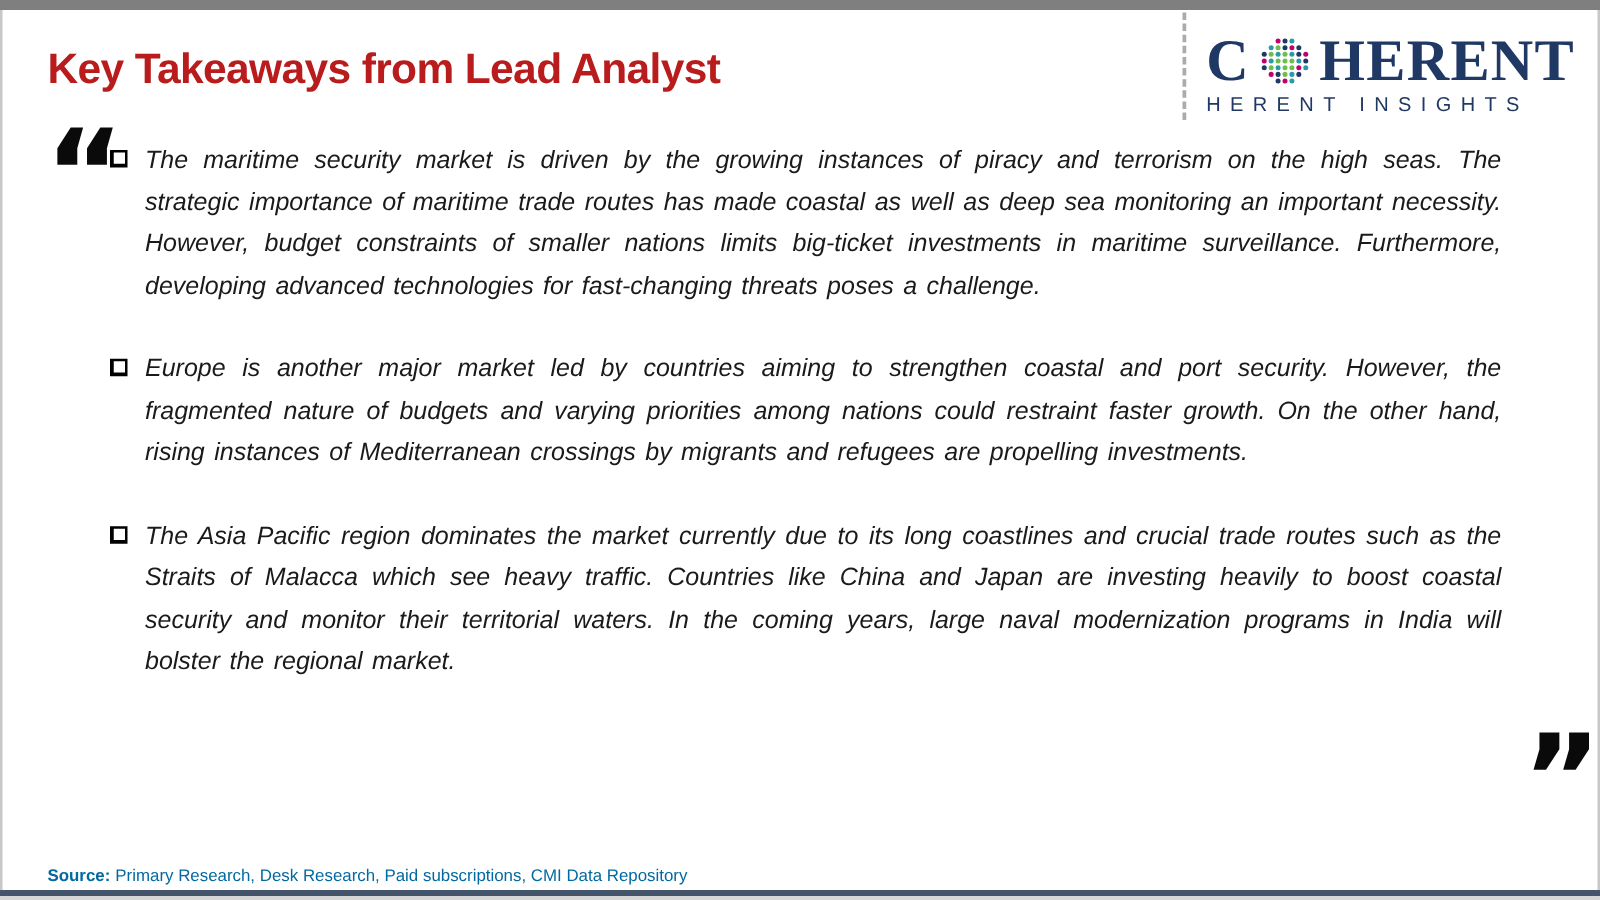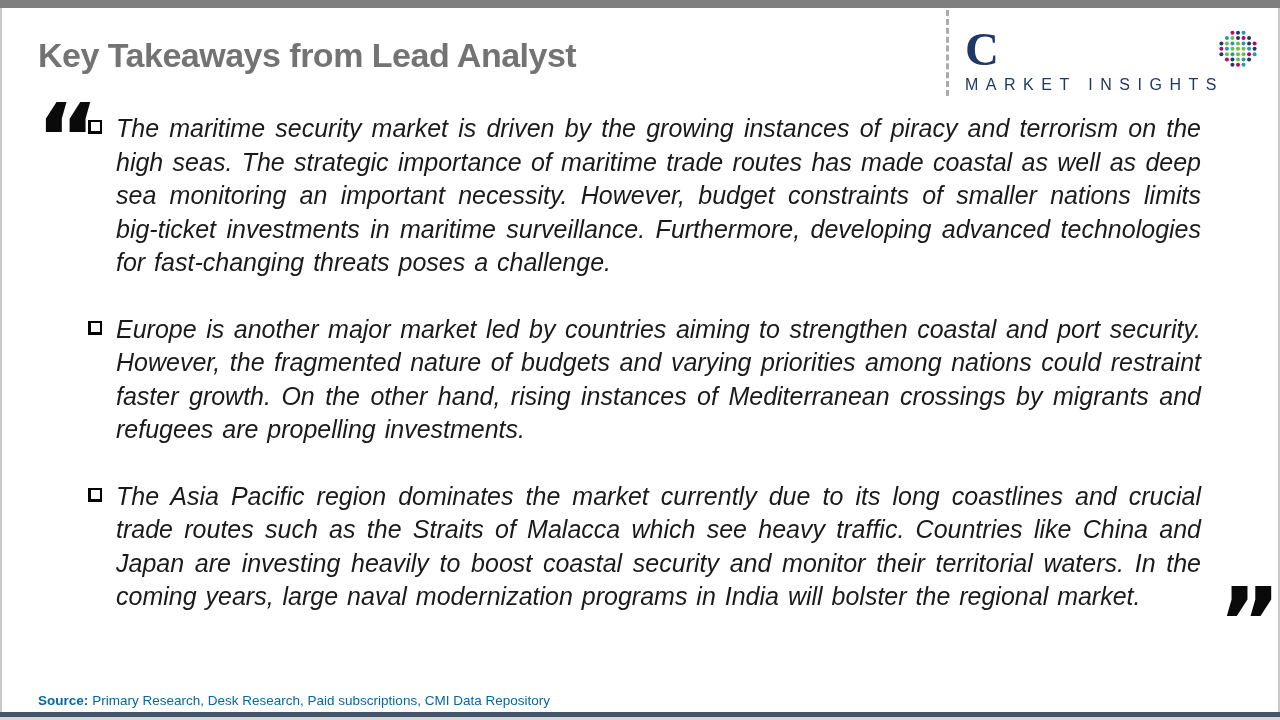--- a/index.html
+++ b/index.html
@@ -31,21 +31,21 @@
   .bottom-bar-dark{
     position:absolute;left:0;bottom:3px;width:1280px;height:5px;
     background:var(--bottombar);
   }
   .bottom-bar-light{
     position:absolute;left:0;bottom:0;width:1280px;height:3px;
     background:#D6D6D6;
   }
   .slide-title{
     position:absolute;left:38px;top:36px;
-    font-size:34px;font-weight:bold;color:#737373;
+    font-size:34px;font-weight:bold;color:#b91c1c;
     letter-spacing:-0.5px;
   }
   .divider-dashed{
     position:absolute;left:946px;top:10px;height:86px;width:0;
     border-left:3px dashed #ABABAB;
   }
   .logo{
     position:absolute;left:965px;top:24px;width:295px;
     color:var(--navy);
   }
@@ -76,21 +76,21 @@
   .quote-open{left:36px;top:124px;}
   .quote-close{left:1218px;top:608px;}
   .takeaways{
     position:absolute;left:88px;top:112px;width:1113px;
   }
   .bullet-item{
     position:relative;
     padding-left:28px;
     margin-bottom:33px;
     font-style:italic;
-    font-size:25px;line-height:33.5px;
+    font-size:20px;line-height:33.5px;
     color:var(--text);
     text-align:justify;
     word-spacing:2px;
   }
   .square-bullet{
     position:absolute;left:0;top:8px;
     width:14px;height:14px;
     border:2.5px solid #000;
     border-left-width:3px;border-bottom-width:3px;
     background:#fff;
@@ -146,22 +146,23 @@
         <circle class="c-t" cx="39.4" cy="27.4" r="2.1"></circle>
       <circle class="c-m" cx="10.4" cy="33" r="2.1"></circle>
         <circle class="c-n" cx="16.2" cy="33" r="2.1"></circle>
         <circle class="c-g" cx="22" cy="33" r="2.1"></circle>
         <circle class="c-t" cx="27.8" cy="33" r="2.1"></circle>
         <circle class="c-n" cx="33.6" cy="33" r="2.1"></circle>
       <circle class="c-n" cx="16.2" cy="38.6" r="2.1"></circle>
         <circle class="c-m" cx="22" cy="38.6" r="2.1"></circle>
         <circle class="c-t" cx="27.8" cy="38.6" r="2.1"></circle>
     </svg>
+    <span>HERENT</span>
   </div>
-  <div class="logo-tagline">MARKET INSIGHTS</div>
+  <div class="logo-tagline">HERENT INSIGHTS</div>
 </div>
 
 <div class="quote-mark quote-open">“</div>
 
 <div class="takeaways">
   <p class="bullet-item">
     <span class="square-bullet"></span>
     <span>The maritime security market is driven by the growing instances of piracy and terrorism on the high seas. The strategic importance of maritime trade routes has made coastal as well as deep sea monitoring an important necessity. However, budget constraints of smaller nations limits big-ticket investments in maritime surveillance. Furthermore, developing advanced technologies for fast-changing threats poses a challenge.</span>
   </p>
   <p class="bullet-item">

